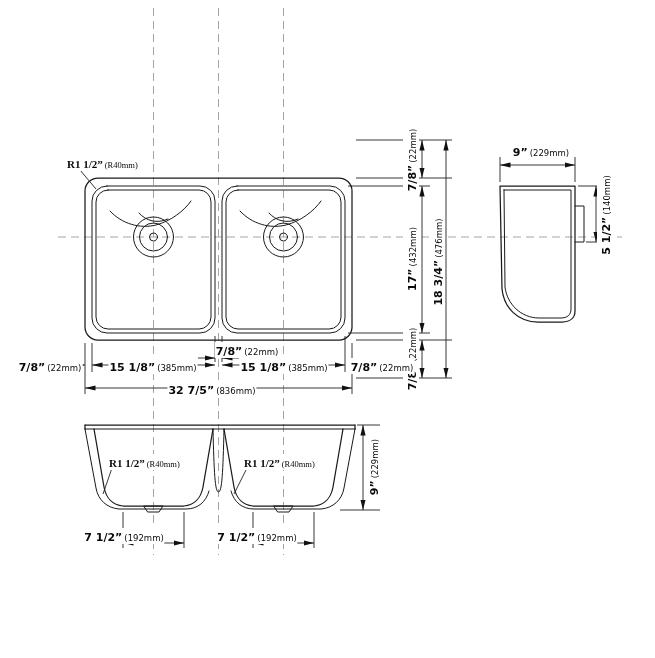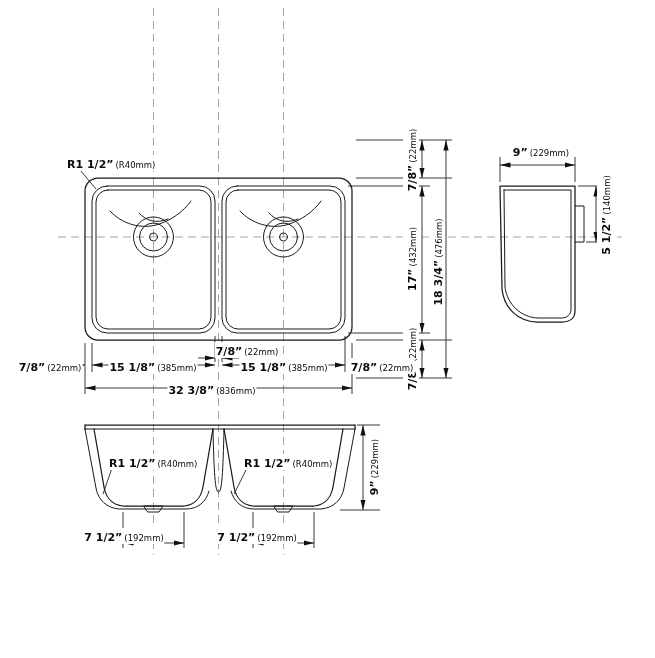--- a/index.html
+++ b/index.html
@@ -8,21 +8,21 @@
   .stage > svg{position:absolute;left:0;top:0;}
   .ol{fill:none;stroke:#1a1a1a;stroke-width:1.25;stroke-linejoin:round;stroke-linecap:round;}
   .ol2{fill:none;stroke:#1a1a1a;stroke-width:1;stroke-linejoin:round;stroke-linecap:round;}
   .dim{fill:none;stroke:#222;stroke-width:0.9;}
   .cl{fill:none;stroke:#9a9a9a;stroke-width:0.9;stroke-dasharray:8 5;}
   .lbl{position:absolute;white-space:nowrap;line-height:1;color:#0a0a0a;background:#fff;
        padding:0 1px;transform:translate(-50%,-50%);}
   .lbl .in{font-size:11px;font-weight:700;}
   .lbl .mm{font-size:8.5px;font-weight:400;margin-left:2px;}
   .lbl.rot{transform:translate(-50%,-50%) rotate(-90deg);}
-  .lbl.la{transform:translate(0,-50%);}
+  .lbl.la{transform:translate(0,-50%);font-family:Liberation Serif, serif;}
 </style>
 </head>
 <body>
 
 <div class="stage">
 
 <svg width="655" height="658" viewBox="0 0 655 658">
   <defs>
     <marker id="arr" viewBox="0 0 11 7" refX="10.5" refY="3.5" markerWidth="11" markerHeight="7" markerUnits="userSpaceOnUse" orient="auto-start-reverse">
       <path d="M0,0.9 L10.5,3.5 L0,6.1 Z" fill="#111"></path>
@@ -161,21 +161,21 @@
 
 <span class="lbl" style="left:284px;top:366px">
   <span class="in">15 1/8”</span><span class="mm">(385mm)</span>
 </span>
 
 <span class="lbl" style="left:382px;top:366px">
   <span class="in">7/8”</span><span class="mm">(22mm)</span>
 </span>
 
 <span class="lbl" style="left:212px;top:389px">
-  <span class="in">32 3/8”</span><span class="mm">(836mm)</span>
+  <span class="in">32 7/5”</span><span class="mm">(836mm)</span>
 </span>
 
 <span class="lbl" style="left:541px;top:151px">
   <span class="in">9”</span><span class="mm">(229mm)</span>
 </span>
 
 <span class="lbl rot" style="left:605px;top:215px">
   <span class="in">5 1/2”</span><span class="mm">(140mm)</span>
 </span>
 

